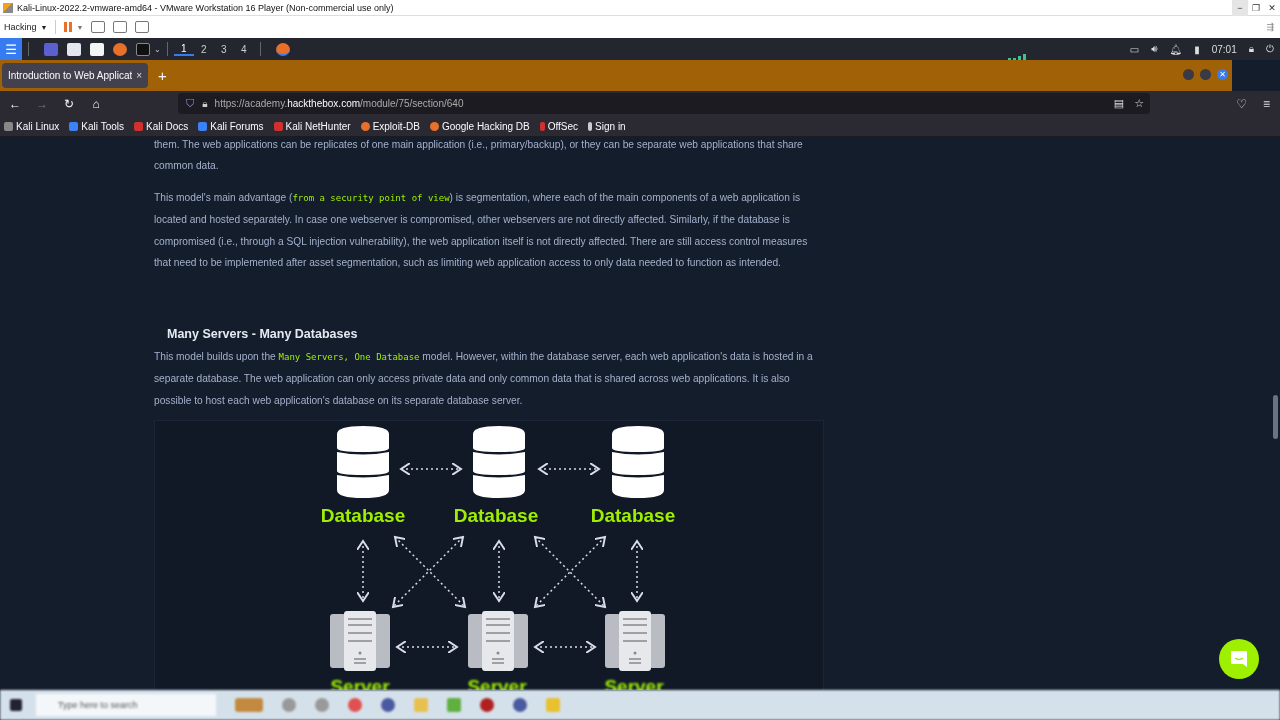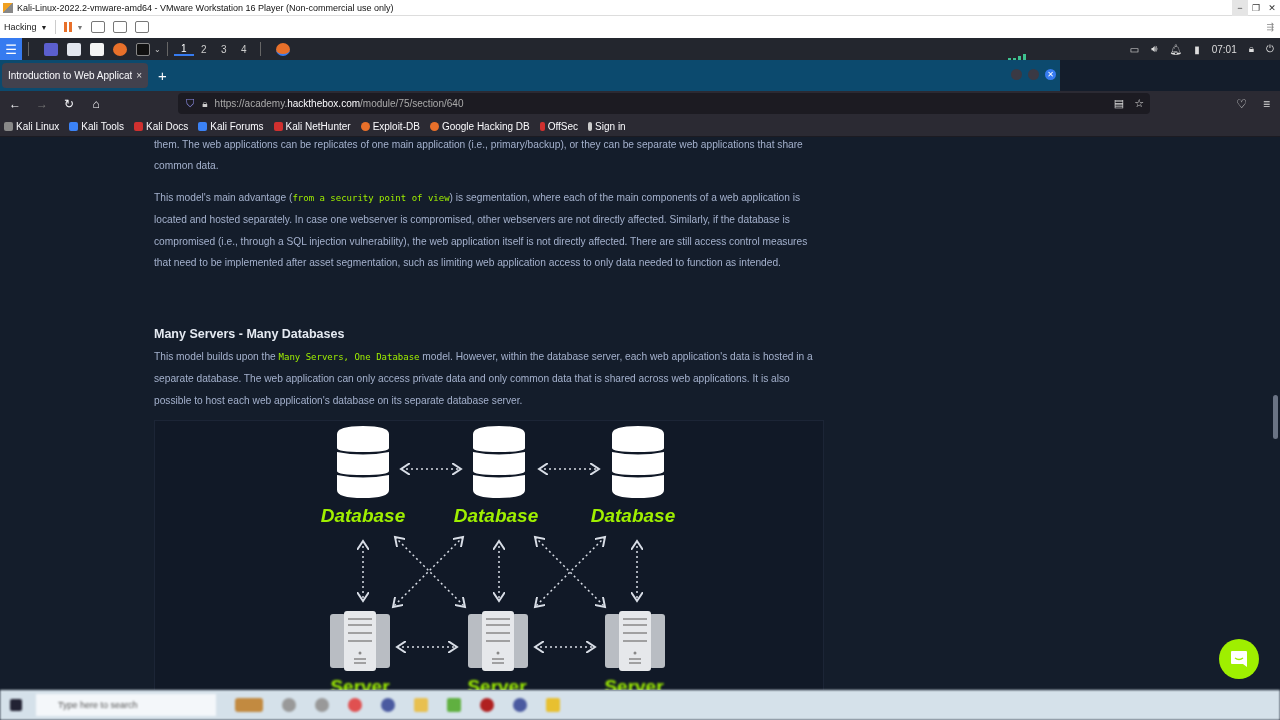--- a/index.html
+++ b/index.html
@@ -25,21 +25,21 @@
   .kali-panel .kali-logo { width: 22px; height: 22px; background: #367bf0; display: flex; align-items: center; justify-content: center; color: #fff; font-size: 13px; }
   .kali-panel .app-ico { width: 14px; height: 13px; margin-left: 9px; border-radius: 2px; }
   .kali-panel .ws { width: 20px; text-align: center; }
   .kali-panel .ws.active { border-bottom: 2px solid #367bf0; color: #fff; }
   .kali-panel .vsep { width: 1px; height: 14px; background: #666; margin: 0 6px; }
   .kali-panel .tray { position: absolute; right: 6px; top: 0; height: 22px; display: flex; align-items: center; gap: 12px; color: #ddd; font-size: 10px; }
   .kali-panel .netgraph { position: absolute; left: 1008px; top: 14px; display: flex; gap: 2px; align-items: flex-end; height: 8px; }
   .kali-panel .netgraph i { display: block; width: 3px; background: #3ec28f; }
 
   
-  .ff-tabs { position: absolute; left: 0; top: 60px; width: 1060px; height: 31px; background: #0c4a6e; display: flex; align-items: center; }
+  .ff-tabs { position: absolute; left: 0; top: 60px; width: 1232px; height: 31px; background: #a16207; display: flex; align-items: center; }
   .ff-tab { margin-left: 2px; height: 25px; width: 146px; background: #42414d; border-radius: 4px; display: flex; align-items: center; padding: 0 6px; color: #fbfbfe; font-size: 10px; white-space: nowrap; overflow: hidden; }
   .ff-tab .t { flex: 1; overflow: hidden; }
   .ff-tab .x { margin-left: 4px; font-size: 10px; color: #ddd; }
   .ff-newtab { color: #fbfbfe; font-size: 15px; margin-left: 10px; }
   .ff-winbtns { position: absolute; right: 4px; top: 9px; display: flex; gap: 6px; }
   .ff-winbtns i { display: block; width: 11px; height: 11px; border-radius: 50%; background: #3a3944; }
   .ff-winbtns i.close { background: #367bf0; color: #fff; font-size: 8px; text-align: center; line-height: 11px; font-style: normal; }
 
   
   .ff-nav { position: absolute; left: 0; top: 91px; width: 1280px; height: 25px; background: #2b2a33; display: flex; align-items: center; color: #fbfbfe; }
@@ -54,25 +54,25 @@
 
   
   .ff-bookmarks { position: absolute; left: 0; top: 116px; width: 1280px; height: 21px; background: #2b2a33; display: flex; align-items: center; font-size: 10px; color: #fbfbfe; padding-left: 4px; gap: 10px; border-bottom: 1px solid #1c1b22; }
   .bm { display: flex; align-items: center; gap: 3px; white-space: nowrap; }
   .bm .bi { width: 9px; height: 9px; border-radius: 2px; display: inline-block; }
 
   
   .content { position: absolute; left: 0; top: 137px; width: 1280px; height: 553px; background: #141d2b; overflow: hidden; }
   .article { position: absolute; left: 154px; width: 670px; color: #a4b1cd; font-size: 10.2px; line-height: 21.4px; }
   .article code { font-family: "DejaVu Sans Mono", monospace; color: #9fef00; font-size: 9px; }
-  .article h3 { color: #e5eaf2; font-size: 12.5px; font-weight: bold; line-height: 16px; }
+  .article h3 { color: #e5eaf2; font-size: 12.5px; font-weight: bold; line-height: 16px; margin-left: 13px; }
   .diagram { position: absolute; left: 154px; top: 283px; width: 670px; height: 290px; background: #111927; border: 1px solid #1c2536; }
   .db { position: absolute; width: 52px; }
   .db .cyl { width: 52px; height: 72px; }
-  .db-label { position: absolute; color: #9fef00; font-weight: bold; font-size: 19px; font-family: "Liberation Sans", sans-serif; text-align: center; width: 130px; font-style: italic; }
+  .db-label { position: absolute; color: #9fef00; font-weight: bold; font-size: 19px; font-family: "Liberation Sans", sans-serif; text-align: center; width: 130px; }
   .srv { position: absolute; width: 60px; height: 60px; }
   .srv-label { position: absolute; color: #9fef00; font-weight: bold; font-size: 19px; width: 100px; text-align: center; filter: blur(1px); }
   .scrollbar { position: absolute; right: 2px; top: 258px; width: 5px; height: 44px; background: #6a7384; border-radius: 3px; }
   .chat-btn { position: absolute; left: 1219px; top: 502px; width: 40px; height: 40px; border-radius: 50%; background: #9fef00; display: flex; align-items: center; justify-content: center; }
 
   
   .win-taskbar { position: absolute; left: 0; top: 690px; width: 1280px; height: 30px; background: #d5e1ea; filter: blur(1.2px); display: flex; align-items: center; }
   .win-taskbar .start { width: 12px; height: 12px; background: #223; margin-left: 10px; border-radius: 2px; }
   .win-taskbar .search { margin-left: 14px; width: 180px; height: 22px; background: #f4f7fa; font-size: 9px; color: #555; display: flex; align-items: center; padding-left: 22px; }
   .win-taskbar .tbi { width: 14px; height: 14px; border-radius: 50%; margin-left: 19px; }

